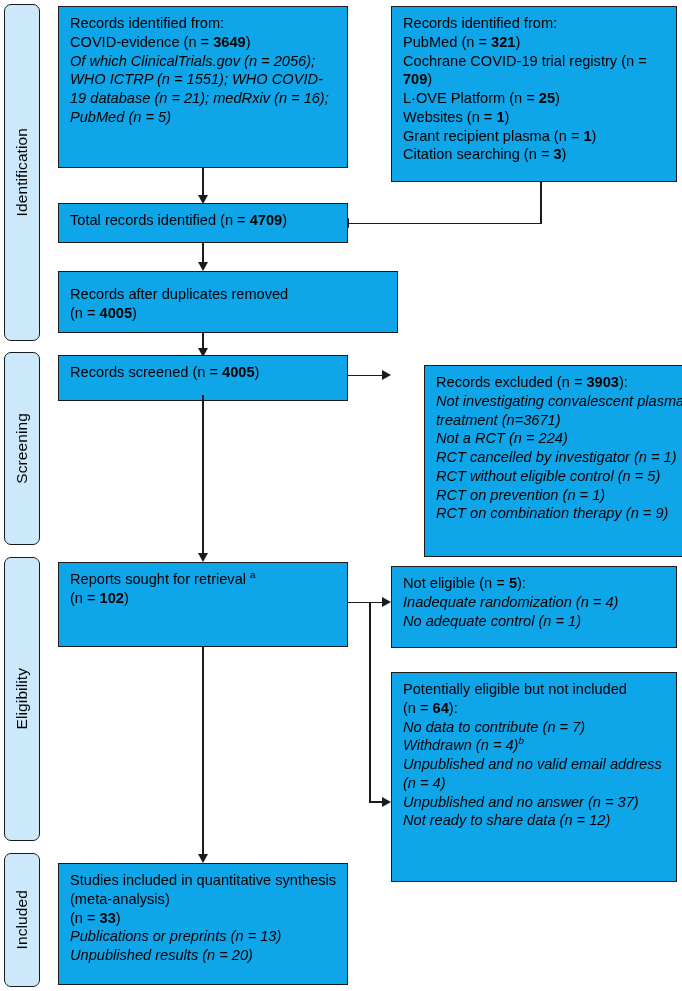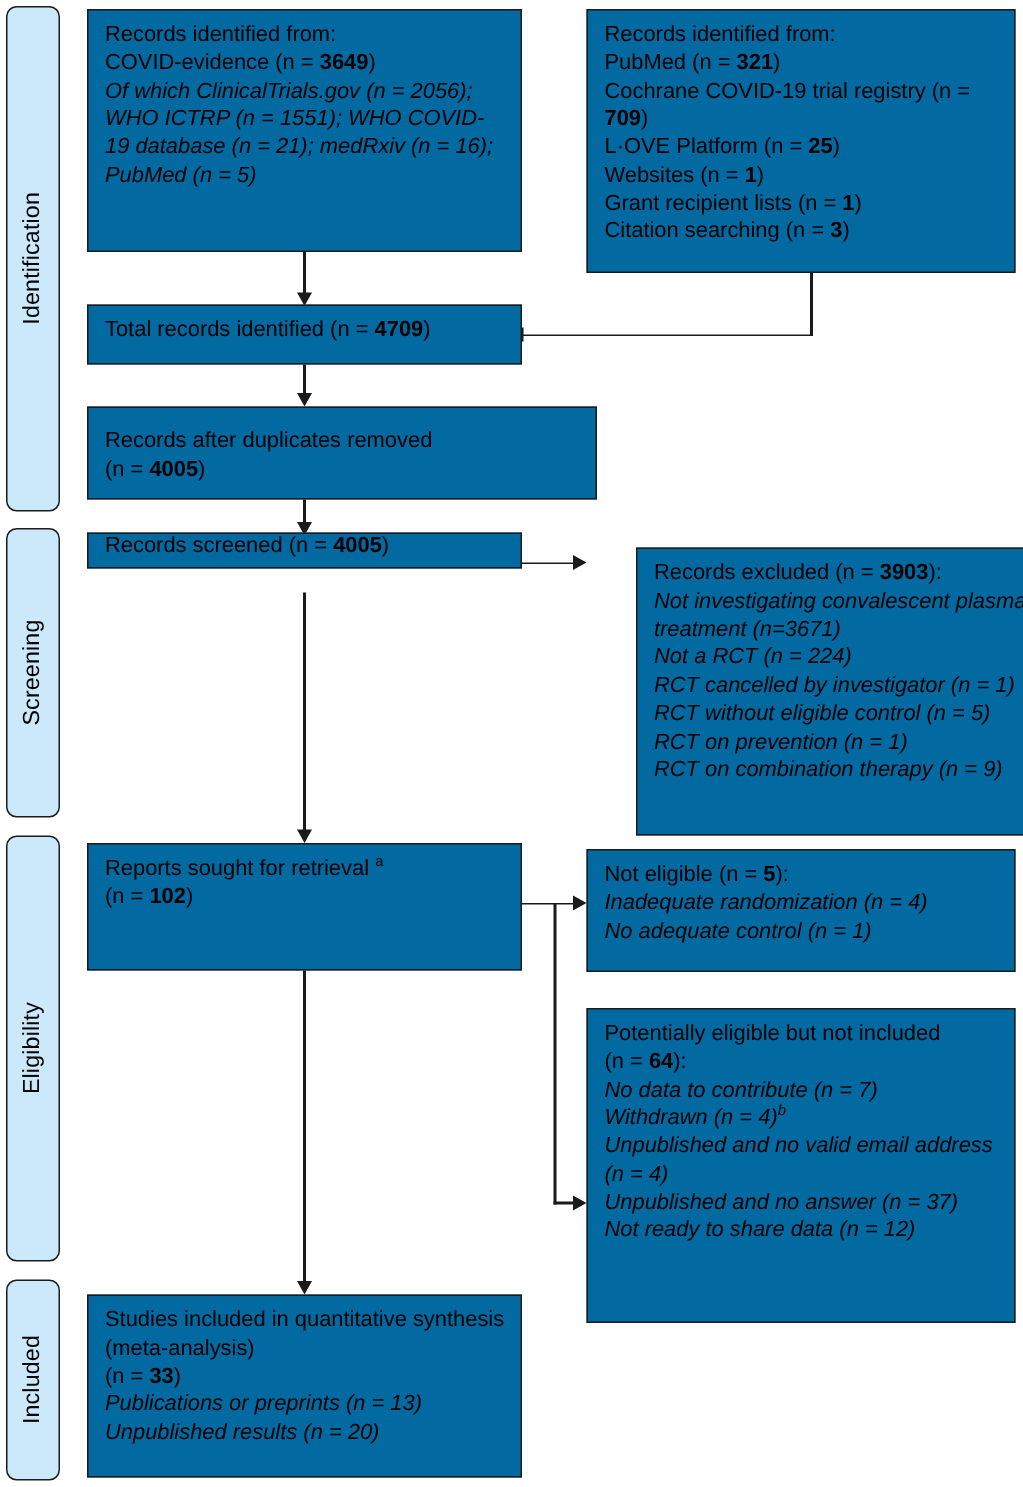--- a/index.html
+++ b/index.html
@@ -37,21 +37,21 @@
     font-size: 15.5px;
     letter-spacing: 0.1px;
     color: #000;
     white-space: nowrap;
     line-height: 1;
   }
 
   
   .box {
     position: absolute;
-    background: #0369a1;
+    background: #0ea5e9;
     border: 1.7px solid #1b1b1b;
     padding: 7px 9px 4px 11px;
   }
   .box p {
     margin: 0;
     font-size: 14.6px;
     line-height: 1.285;
     color: #000;
     white-space: pre-wrap;
   }
@@ -115,21 +115,21 @@
     <p><span>COVID-evidence (n = </span><span class="b">3649</span><span>)</span></p>
     <p class="ital">Of which ClinicalTrials.gov (n = 2056); WHO ICTRP (n = 1551); WHO COVID-19 database (n = 21); medRxiv (n = 16); PubMed (n = 5)</p>
   </div>
 
   <div class="box" style="left:391px; top:6px; width:286px; height:176px;">
     <p>Records identified from:</p>
     <p><span>PubMed (n = </span><span class="b">321</span><span>)</span></p>
     <p><span>Cochrane COVID-19 trial registry (n = </span><span class="b">709</span><span>)</span></p>
     <p><span>L·OVE Platform (n = </span><span class="b">25</span><span>)</span></p>
     <p><span>Websites (n = </span><span class="b">1</span><span>)</span></p>
-    <p><span>Grant recipient lists (n = </span><span class="b">1</span><span>)</span></p>
+    <p><span>Grant recipient plasma (n = </span><span class="b">1</span><span>)</span></p>
     <p><span>Citation searching (n = </span><span class="b">3</span><span>)</span></p>
   </div>
 
   <div class="ln vline" style="left:202px; top:168px; width:1.6px; height:29px;"></div>
   <div class="arrow-down" style="left:197.5px; top:195px;"></div>
 
   <div class="ln vline" style="left:540px; top:182px; width:1.6px; height:42px;"></div>
   <div class="ln hline" style="left:348px; top:222.5px; width:193px; height:1.6px;"></div>
   <div class="arrow-left" style="left:340px; top:218px;"></div>
 
@@ -141,21 +141,21 @@
   <div class="arrow-down" style="left:197.5px; top:262px;"></div>
 
   <div class="box" style="left:58px; top:271px; width:340px; height:62px; display:flex; flex-direction:column; justify-content:center;">
     <p>Records after duplicates removed</p>
     <p><span>(n = </span><span class="b">4005</span><span>)</span></p>
   </div>
 
   <div class="ln vline" style="left:202px; top:333px; width:1.6px; height:19px;"></div>
   <div class="arrow-down" style="left:197.5px; top:348px;"></div>
 
-  <div class="box" style="left:58px; top:355px; width:290px; height:24px; display:flex; align-items:flex-end;">
+  <div class="box" style="left:58px; top:355px; width:290px; height:46px; display:flex; align-items:flex-start;">
     <p><span>Records screened (n = </span><span class="b">4005</span><span>)</span></p>
   </div>
 
   <div class="ln hline" style="left:348px; top:374.5px; width:35px; height:1.6px;"></div>
   <div class="arrow-right" style="left:382px; top:370px;"></div>
 
   <div class="box" style="left:391px; top:365px; width:334px; height:192px;margin-left:33px;">
     <p><span>Records excluded (n = </span><span class="b">3903</span><span>):</span></p>
     <p class="ital">Not investigating convalescent plasma treatment (n=3671)</p>
     <p class="ital">Not a RCT (n = 224)</p>

